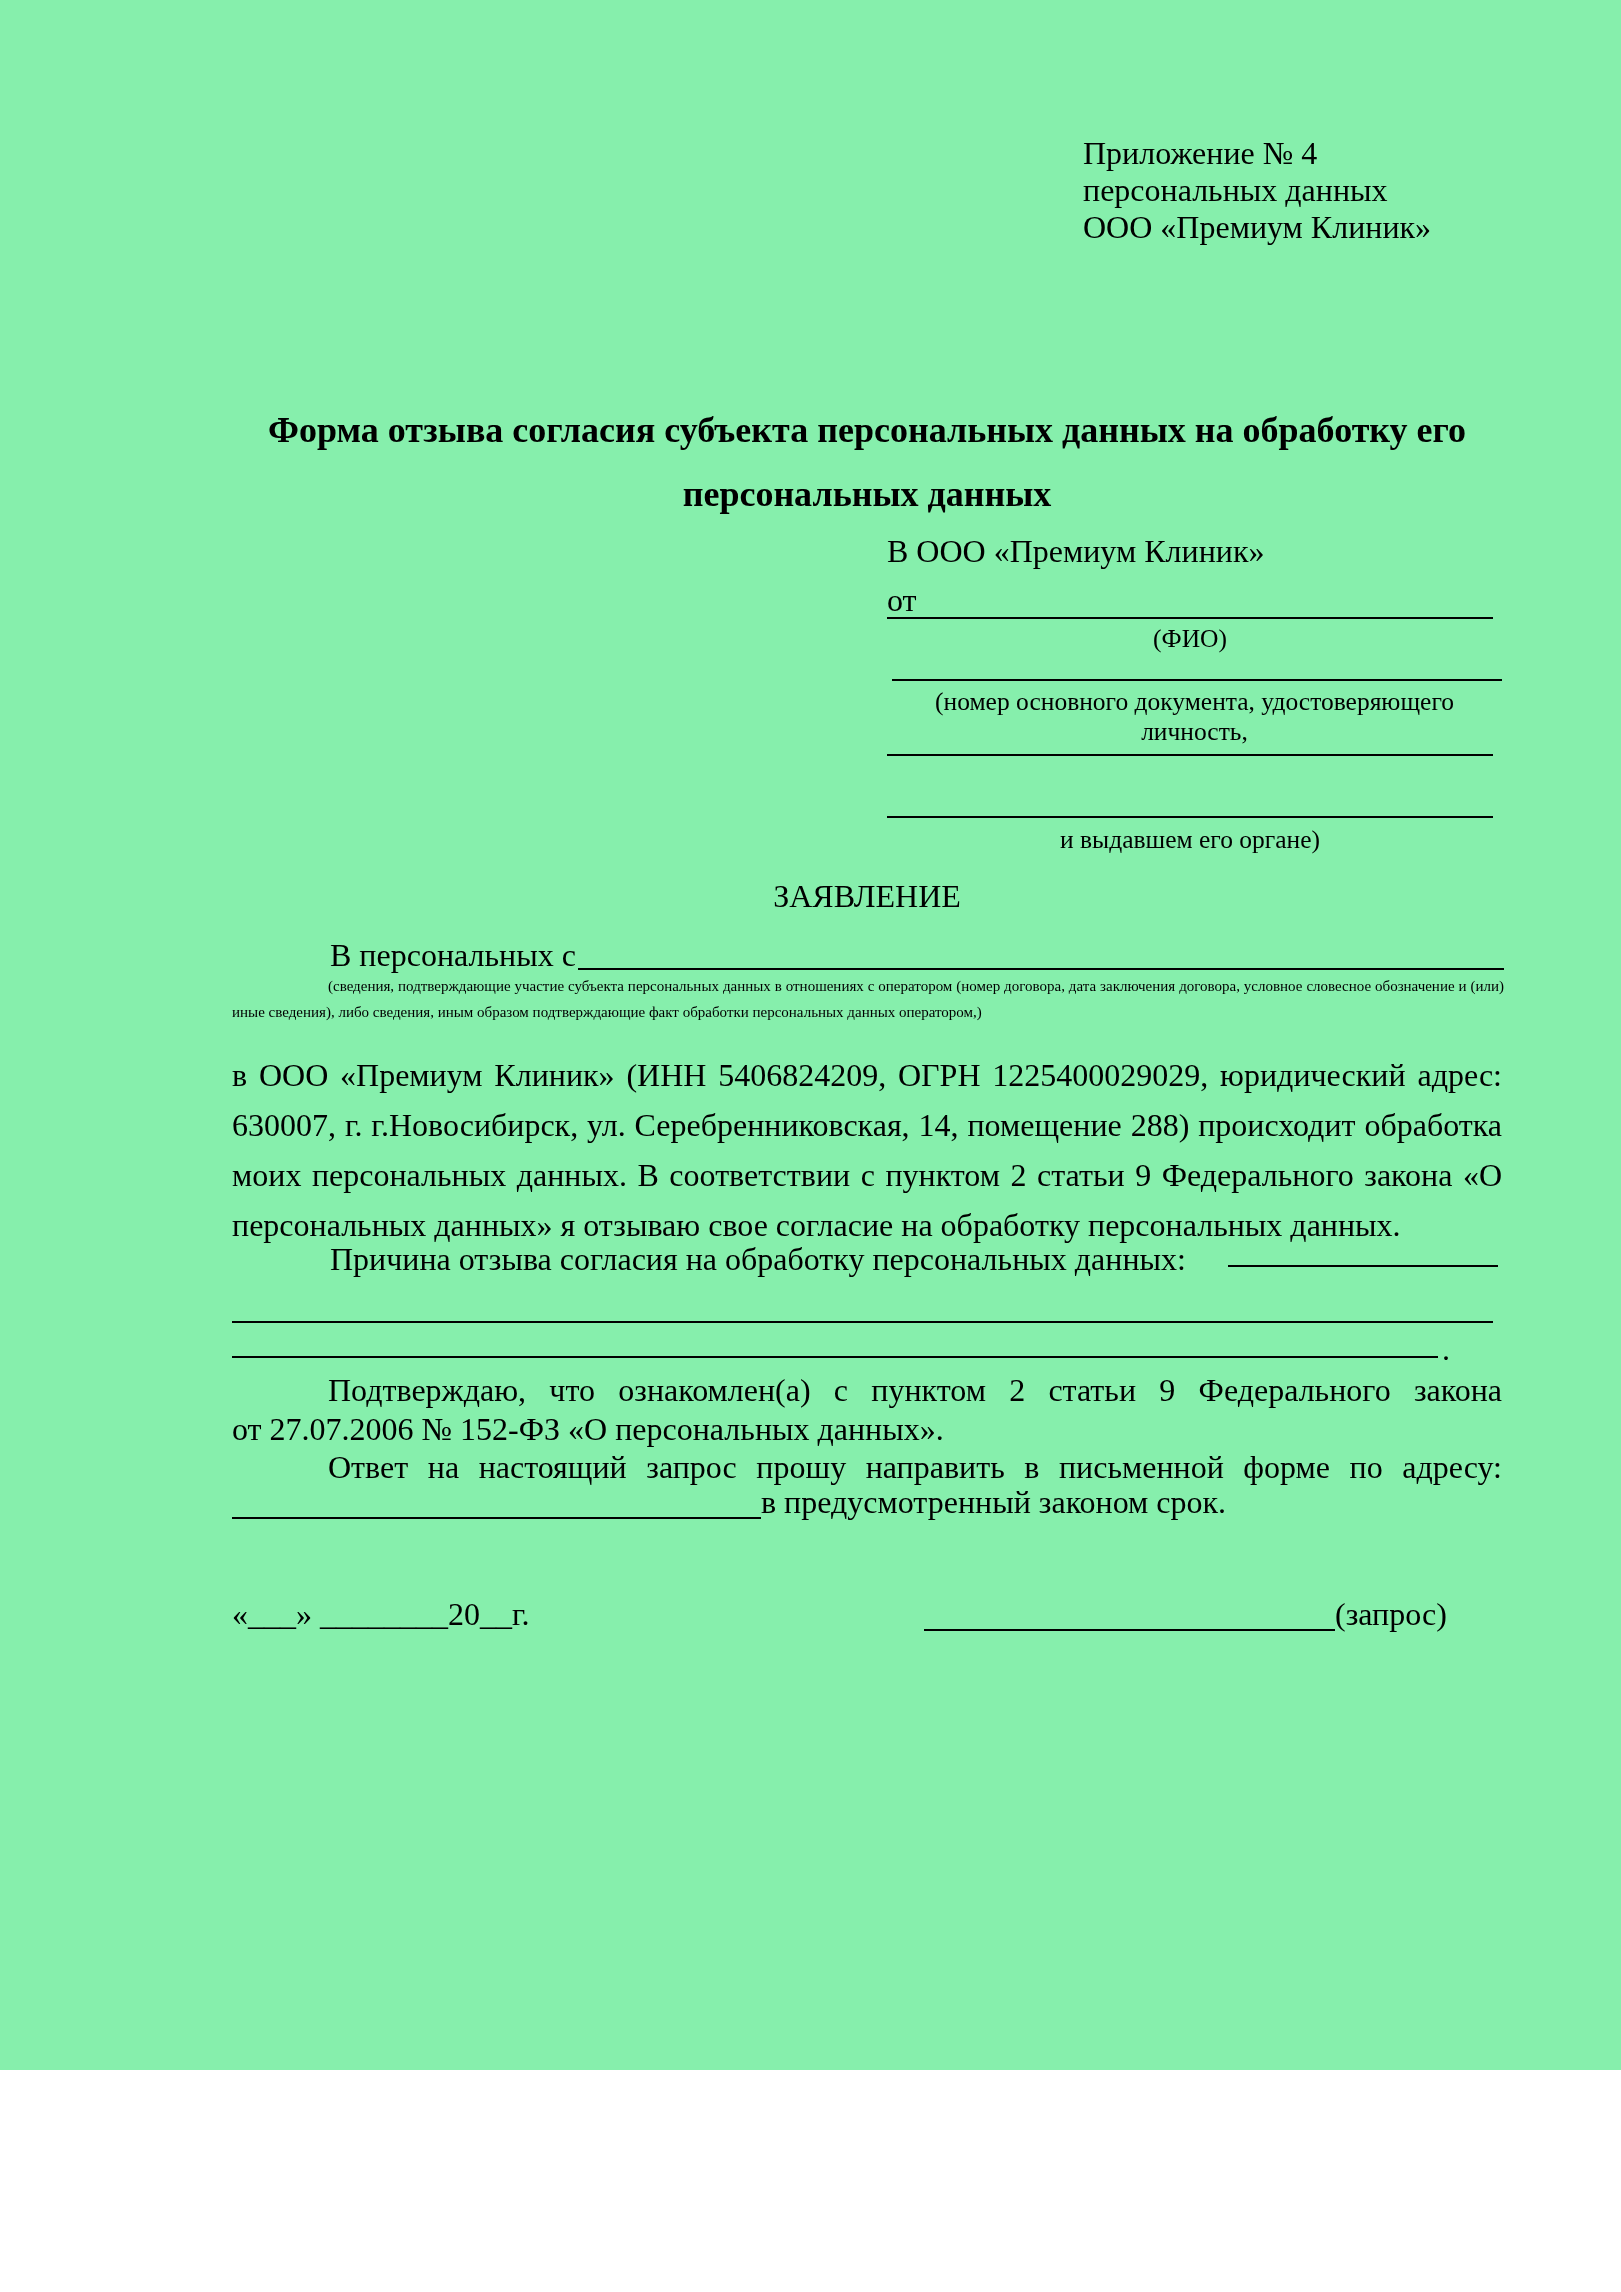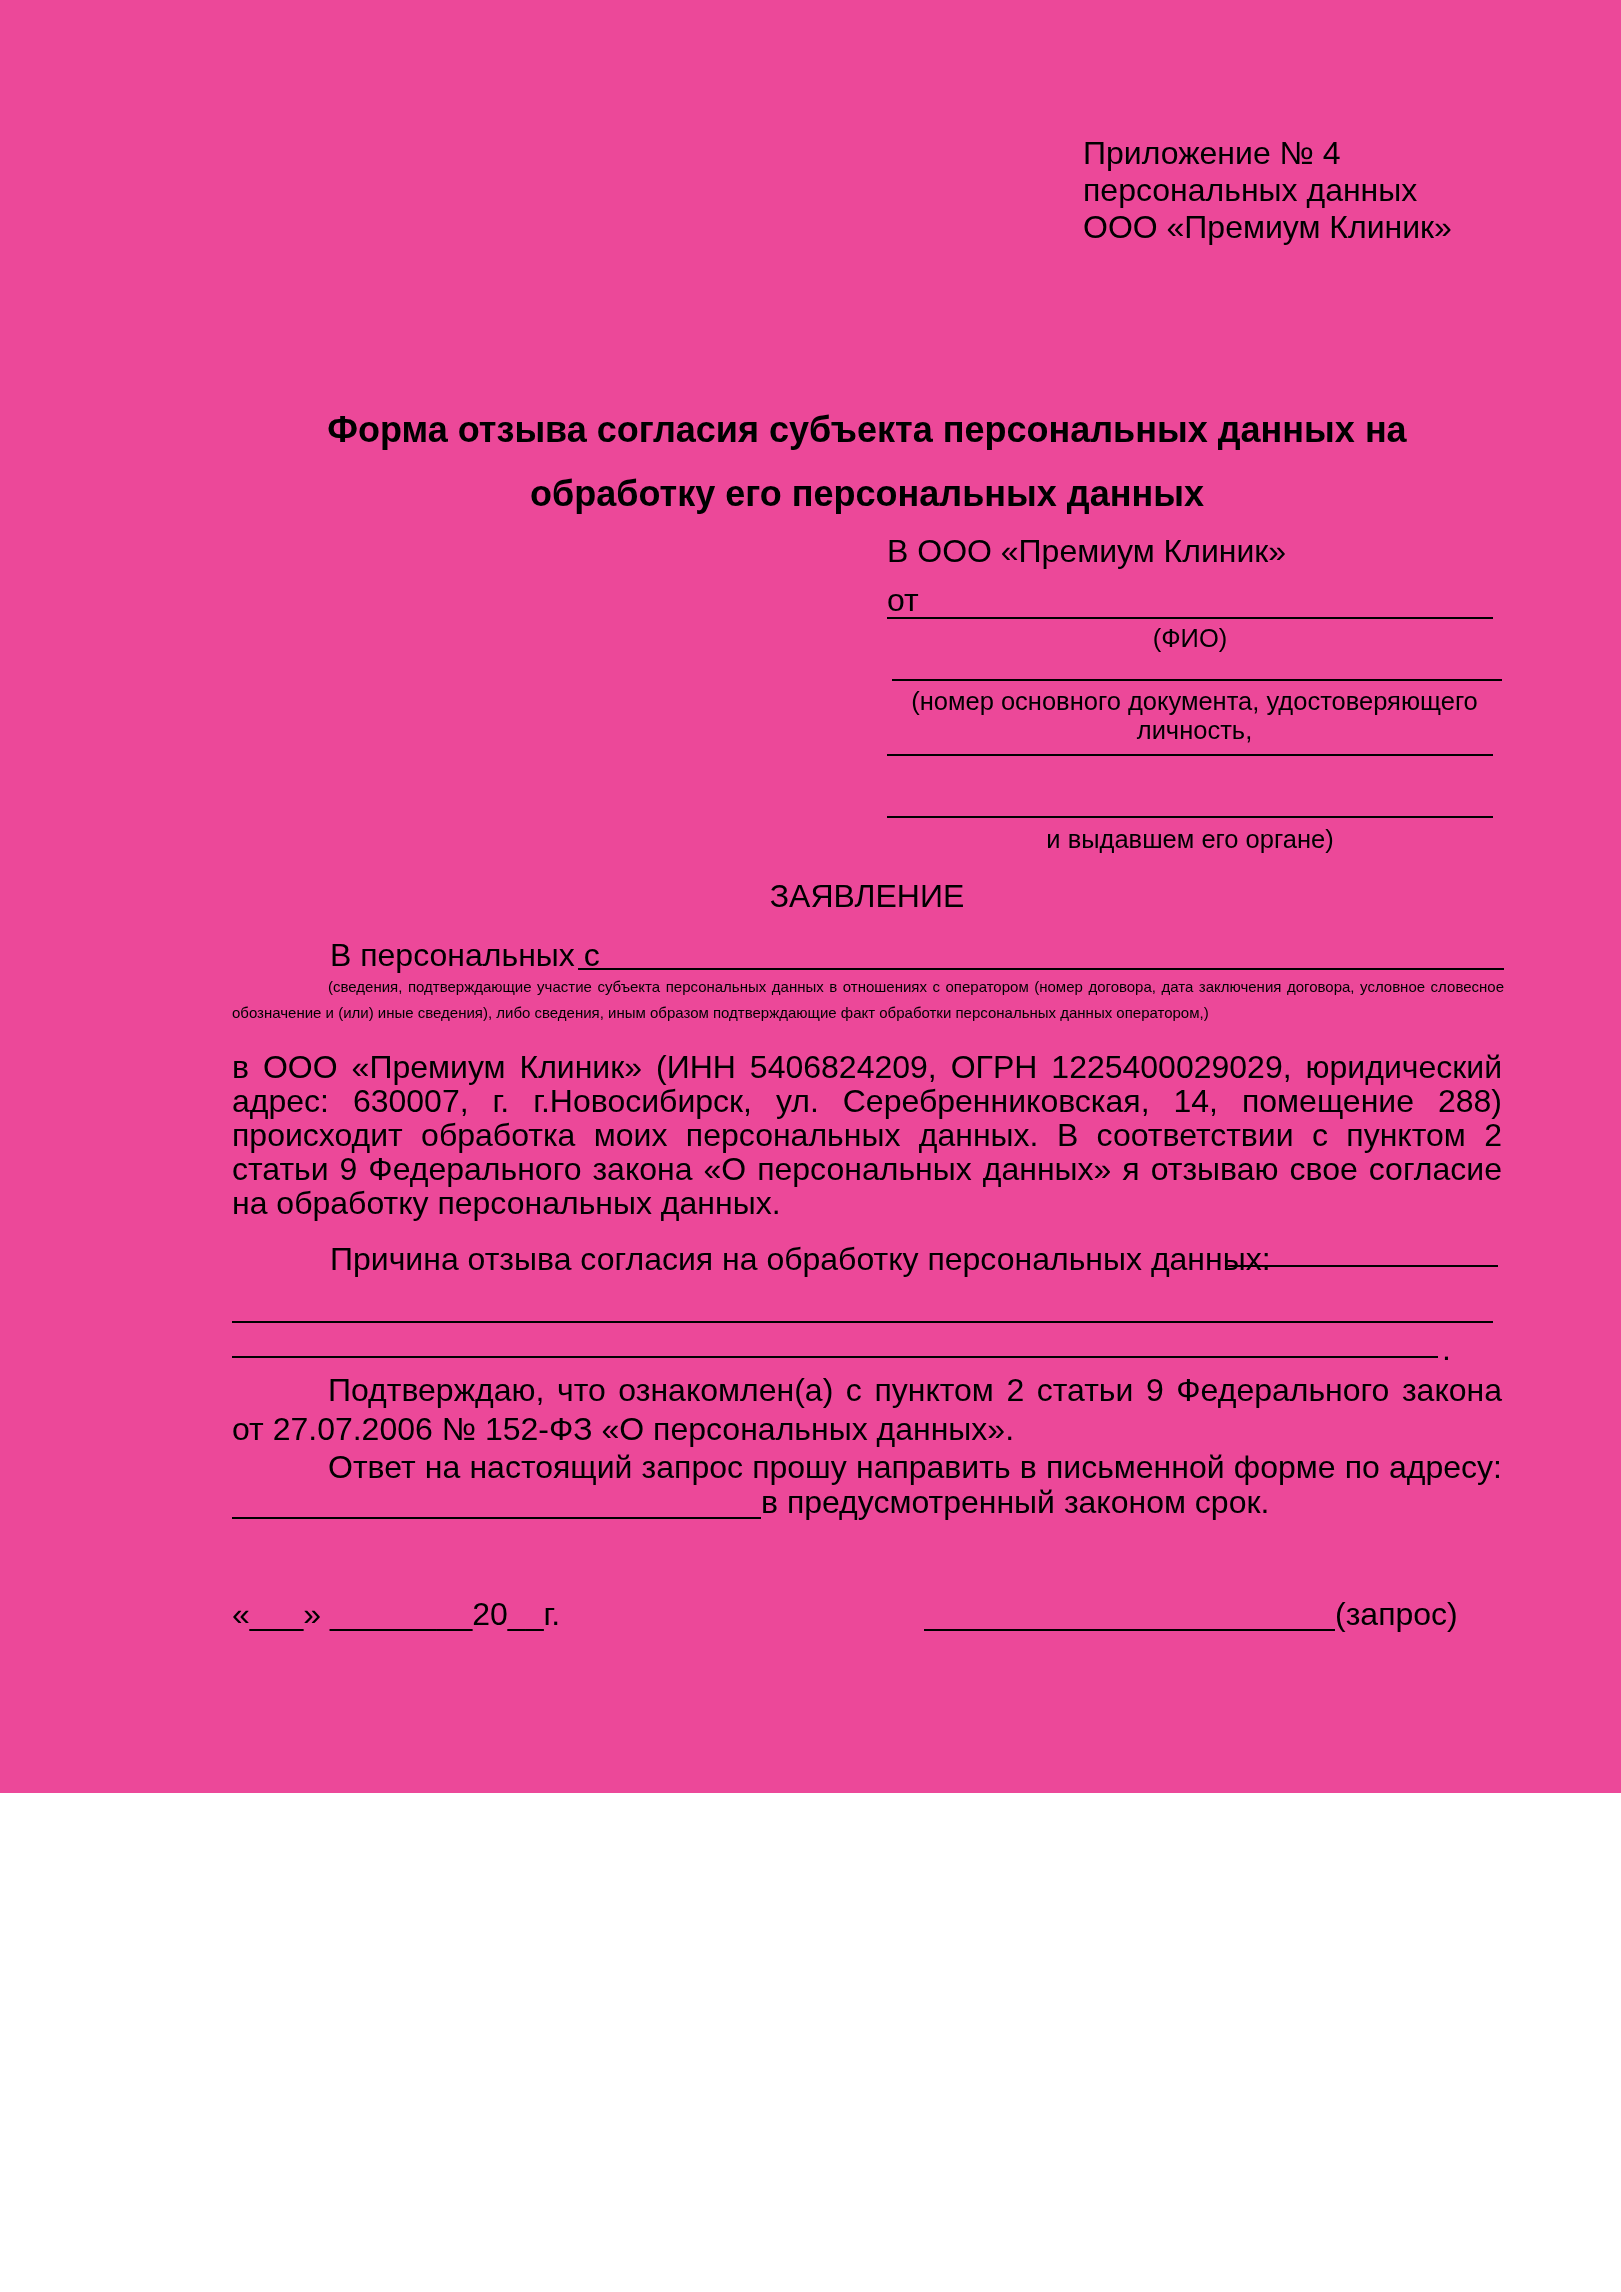--- a/index.html
+++ b/index.html
@@ -1,22 +1,22 @@
 <!DOCTYPE html>
 <html><head>
 <meta charset="utf-8">
 <style>
   html, body { margin: 0; padding: 0; background: #ffffff; }
   .page {
     position: relative;
     width: 1621px;
-    height: 1793px;
-    background: #ec4899;
+    height: 2070px;
+    background: #86efac;
     color: #000000;
-    font-family: Liberation Sans, sans-serif;
+    font-family: Liberation Serif, serif;
     font-size: 32px;
     overflow: hidden;
   }
   .abs { position: absolute; }
 
   .header-note { left: 1083px; top: 135px; line-height: 37px; }
 
   .doc-title {
     left: 232px; top: 398px; width: 1270px;
     text-align: center; font-weight: bold;
@@ -44,21 +44,21 @@
   .rule-intro  { left: 578px; top: 968px; width: 926px; }
 
   .footnote {
     left: 232px; top: 974px; width: 1272px;
     font-size: 15px; line-height: 25.5px;
     text-align: justify; text-indent: 96px;
   }
 
   .body-para {
     left: 232px; top: 1050px; width: 1270px;
-    line-height: 34px; text-align: justify;
+    line-height: 50px; text-align: justify;
   }
 
   .reason-label { left: 330px; top: 1241px; }
   .rule-reason  { left: 1228px; top: 1265px; width: 270px; }
 
   .rule-free1 { left: 232px; top: 1321px; width: 1261px; }
   .rule-free2 { left: 232px; top: 1356px; width: 1206px; }
   .free-period { left: 1442px; top: 1331px; }
 
   .confirm-line1 {

